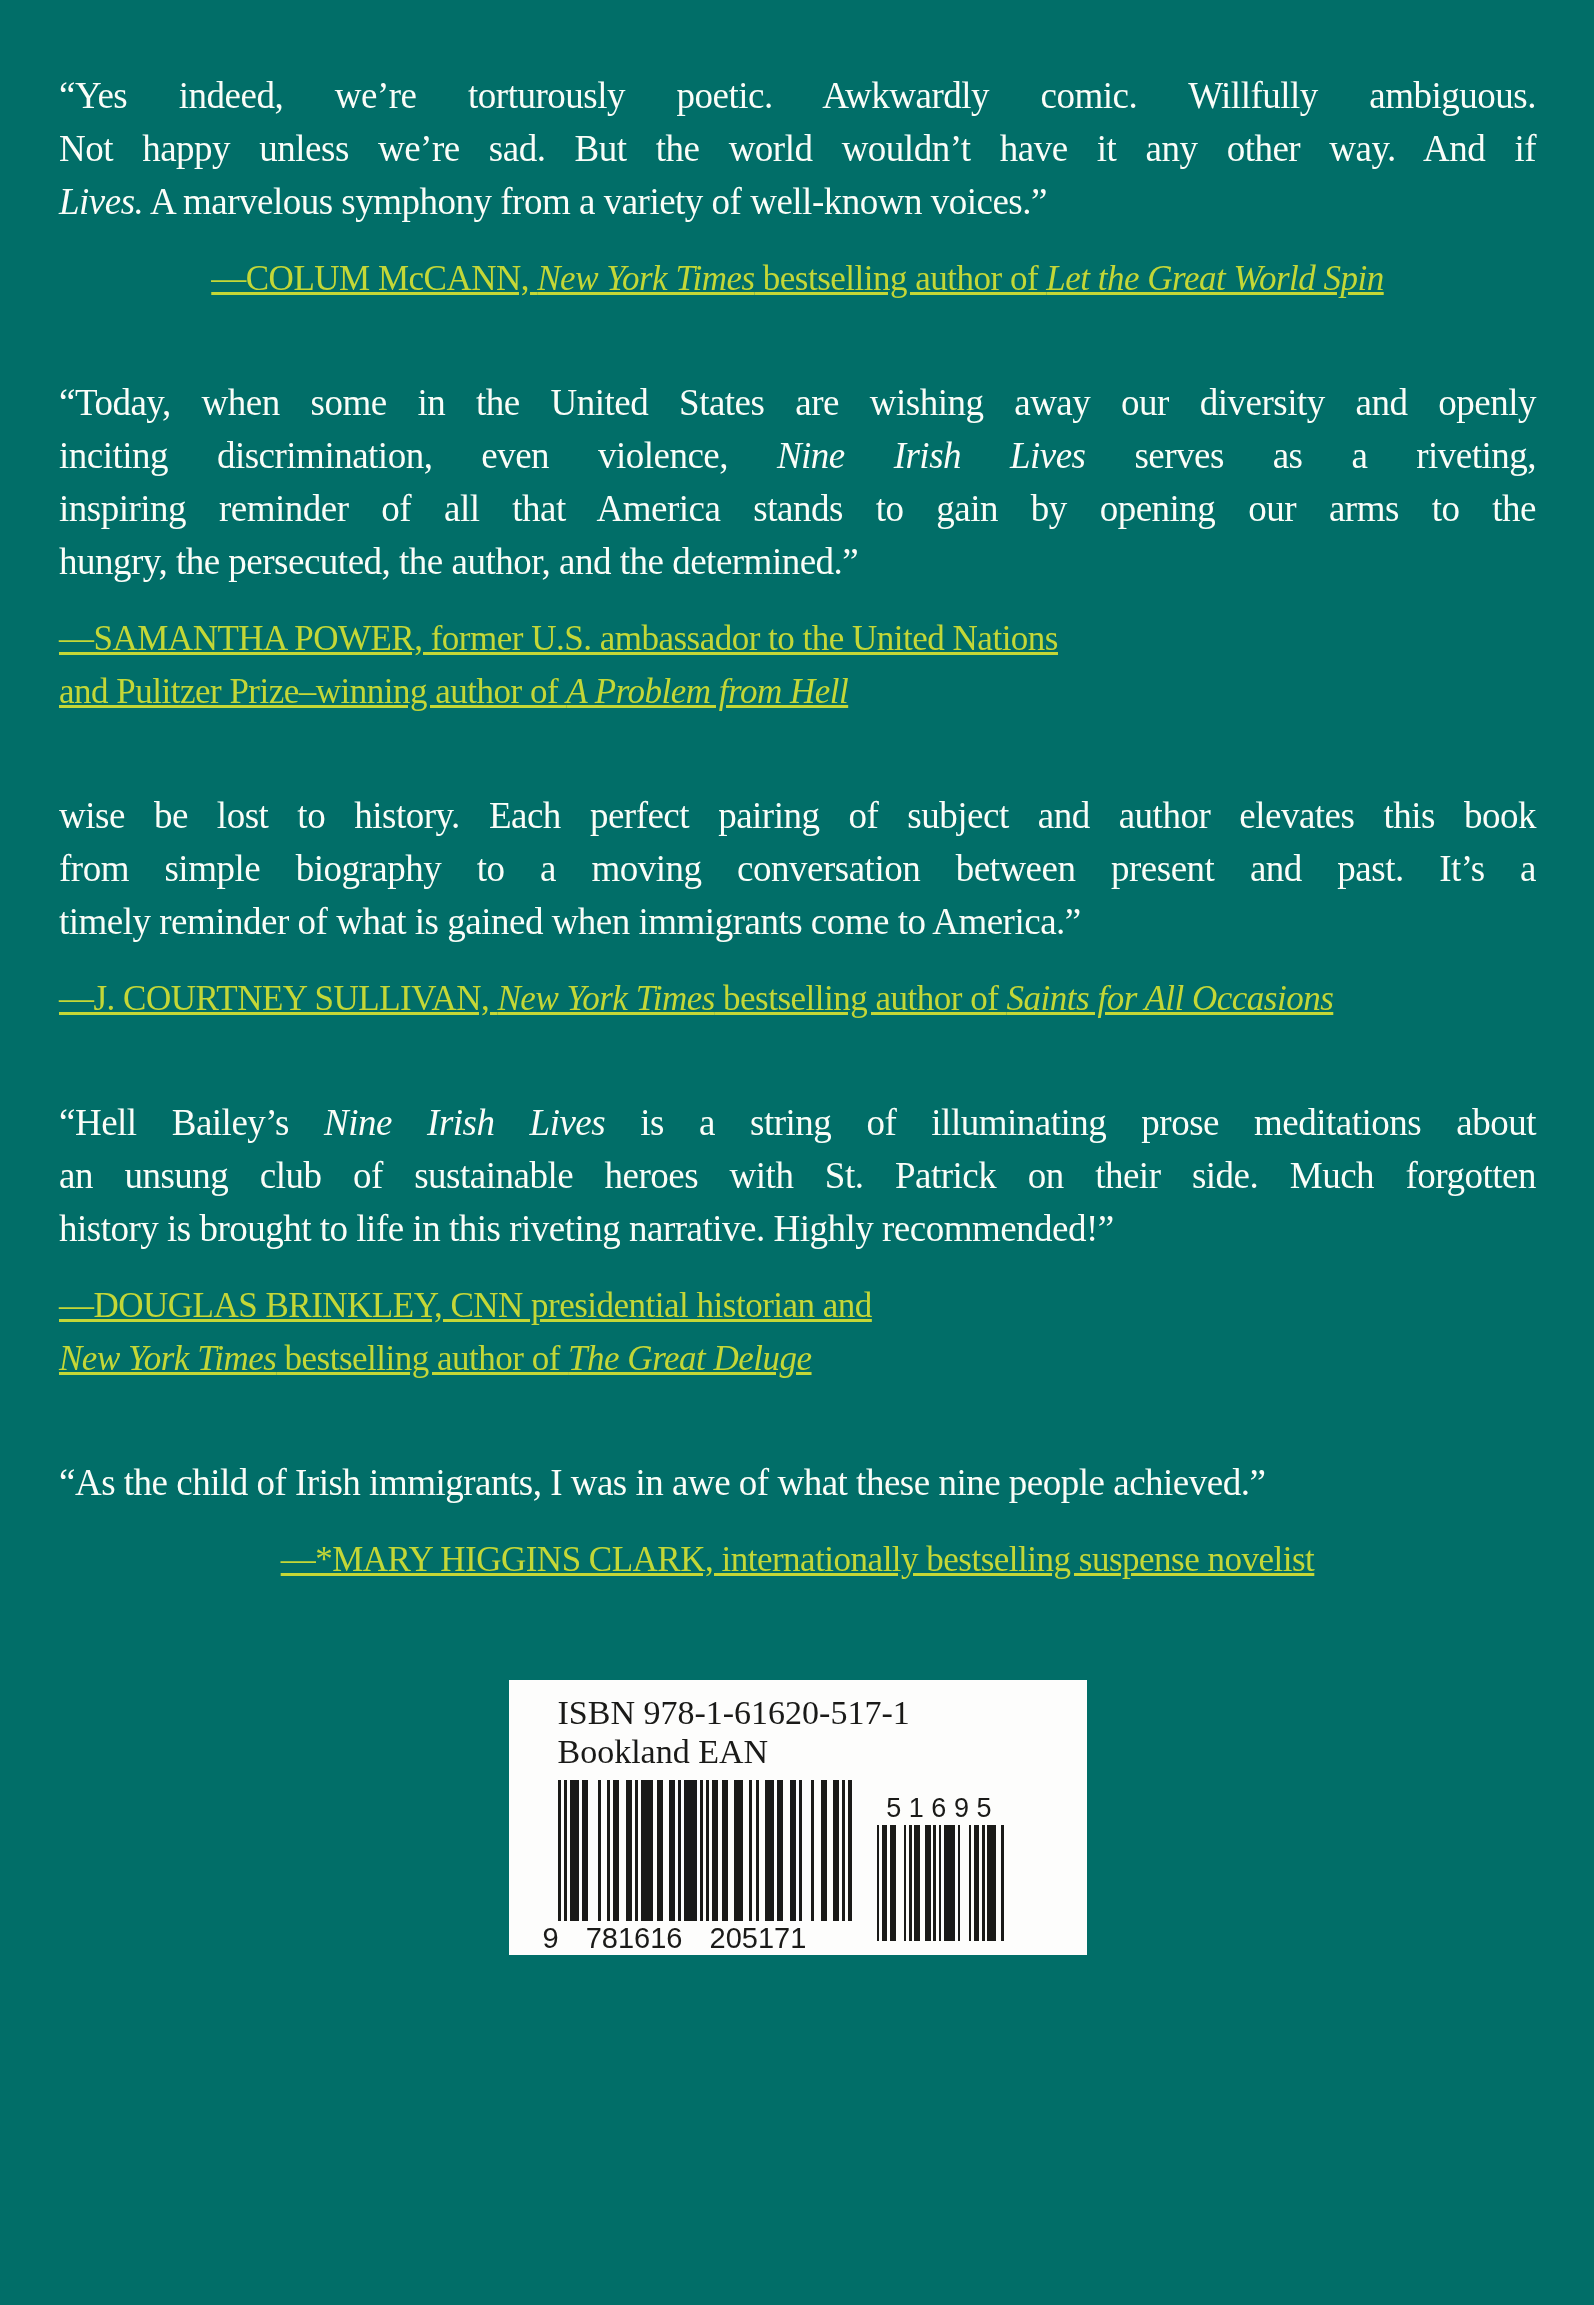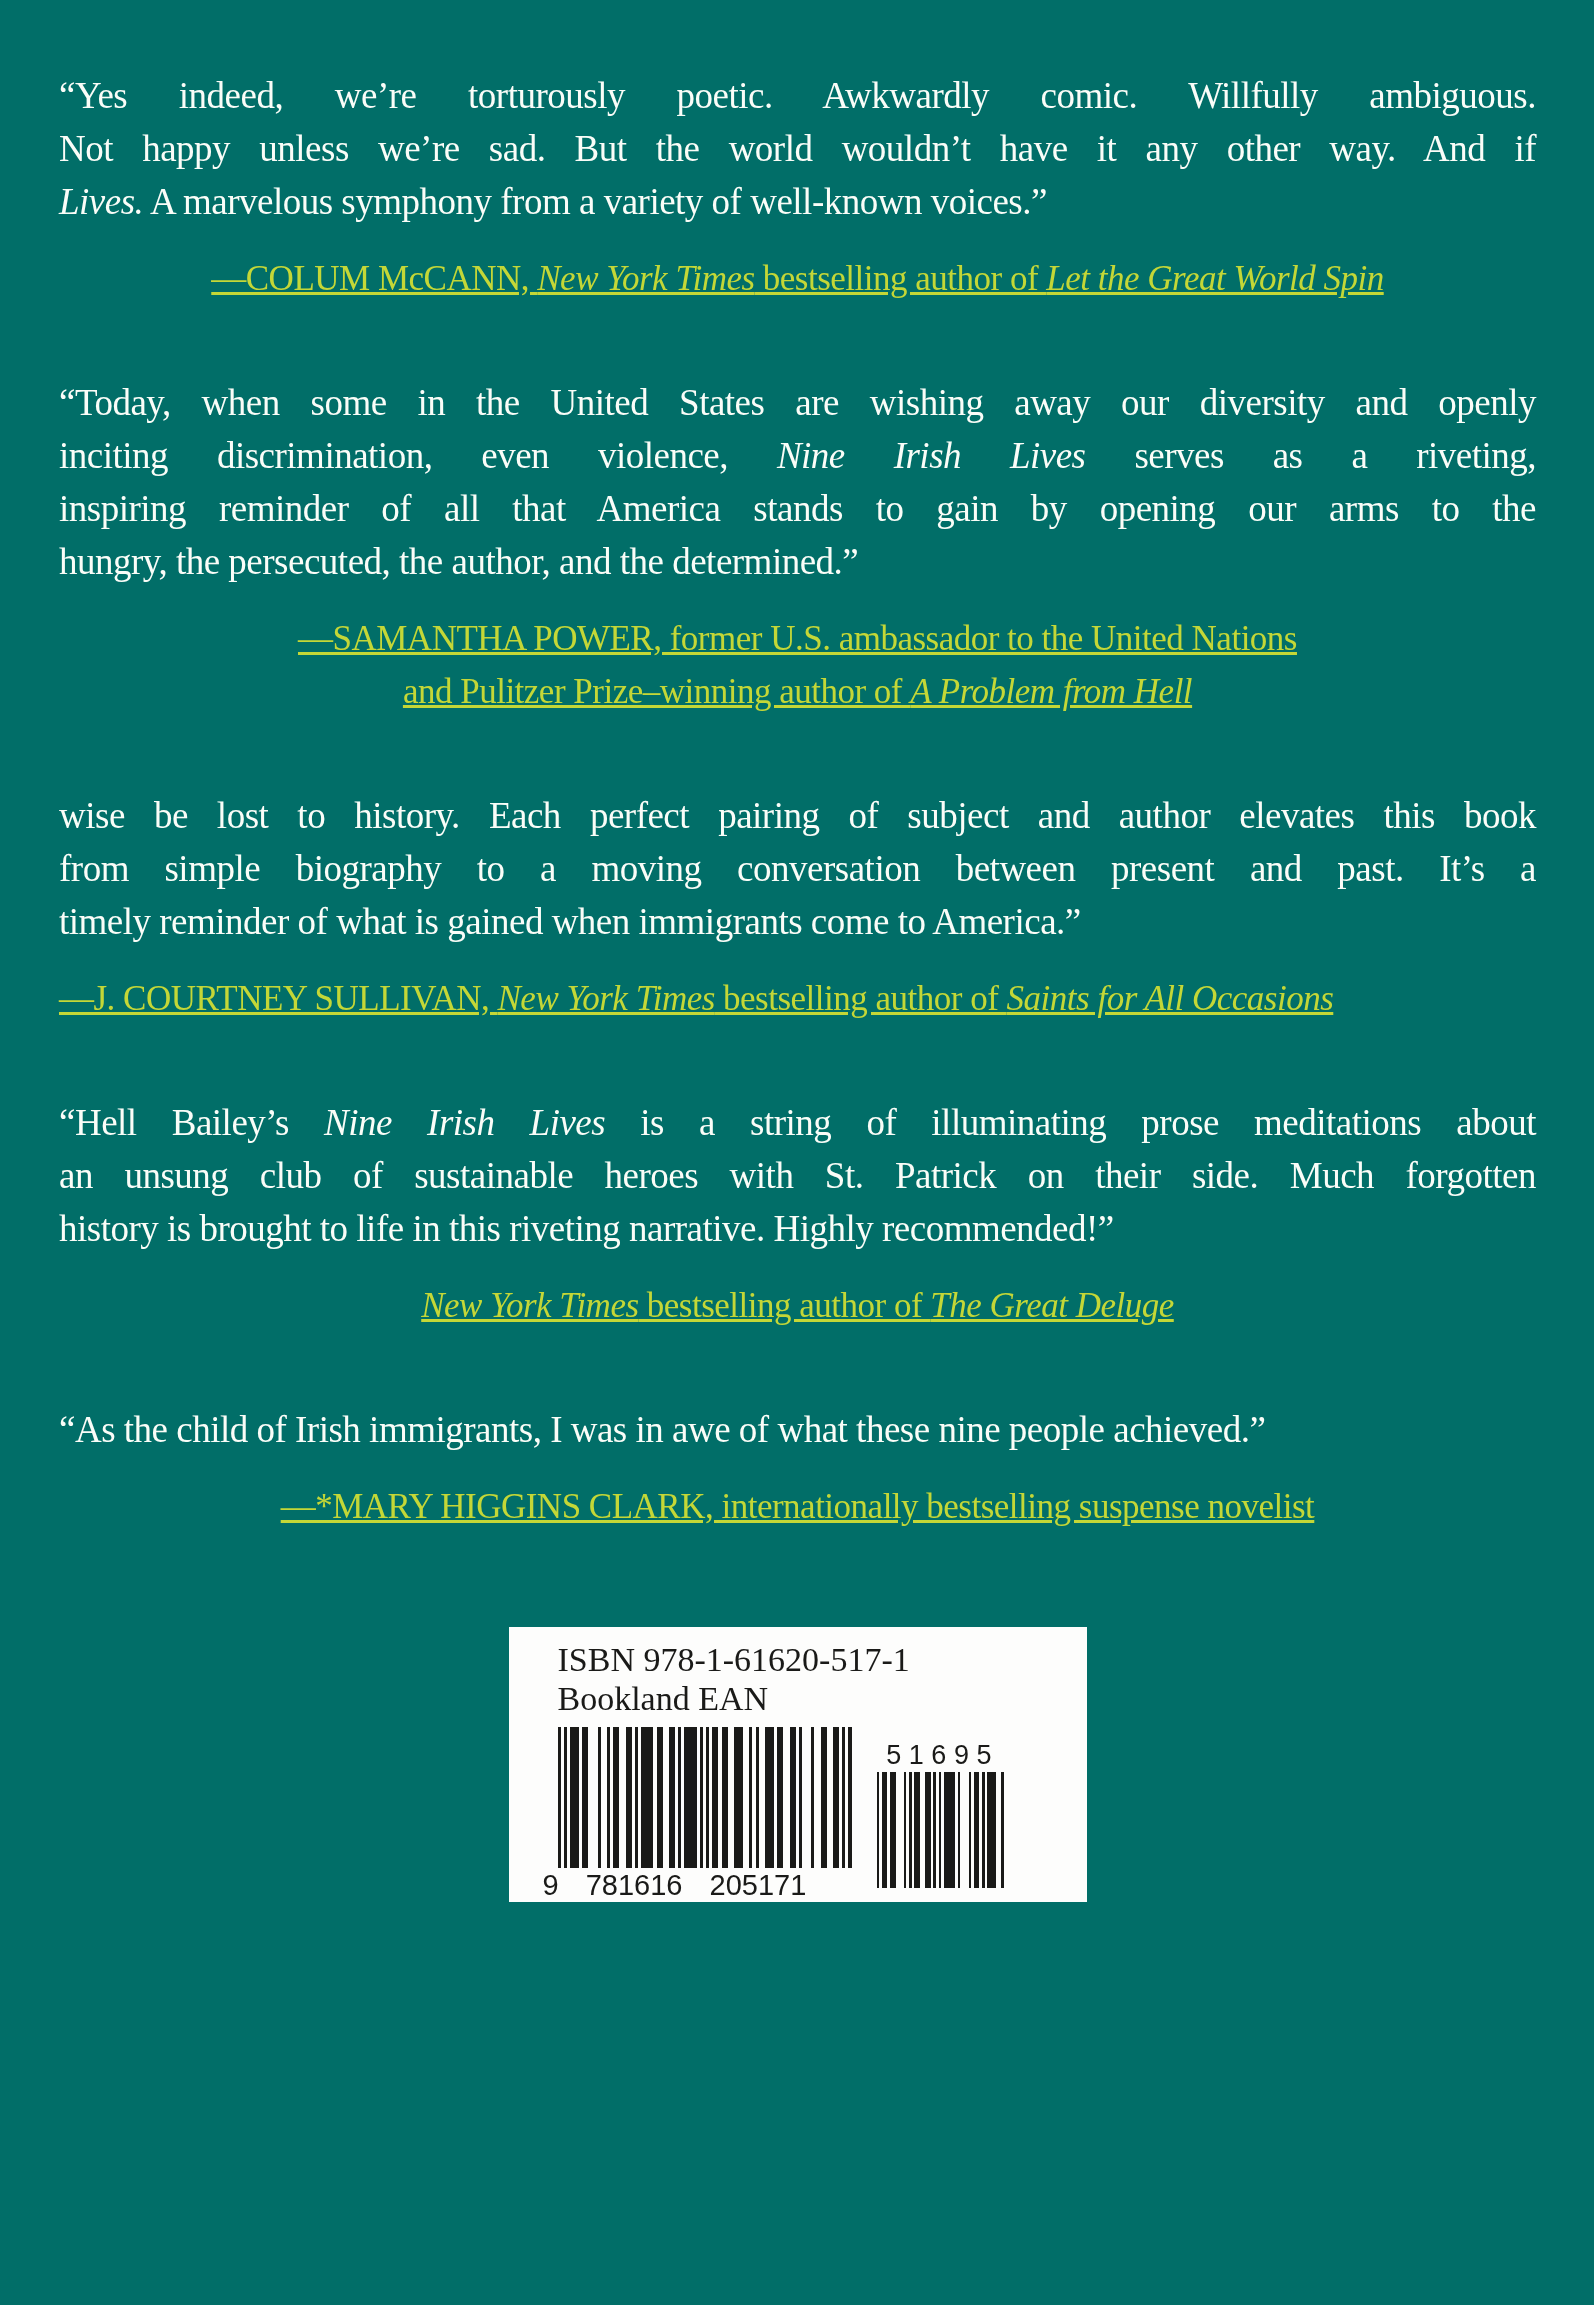--- a/index.html
+++ b/index.html
@@ -42,21 +42,21 @@
   .attr{
     margin-top:24px;
     color:var(--accent);
     font-size:35px;
     letter-spacing:-0.5px;
     line-height:53px;
     text-decoration:underline;
   }
   .attr .aline{white-space:nowrap;}
   .al-c{text-align:center;}
-  .al-r{text-align:center;}
+  .al-r{text-align:left;}
   .al-l{text-align:left;}
   i{font-style:italic;}
   
   .barcode-box{
     width:578px;height:275px;
     margin:94px auto 0;
     background:var(--barcode-bg);
     padding:13px 0 0 49px;
     overflow:hidden;
   }
@@ -131,20 +131,21 @@
       </div>
     </section>
 
     <section class="quote-block">
       <div class="quote">
         <div class="qline"><span>“Hell Bailey’s </span><i>Nine Irish Lives</i><span> is a string of illuminating prose meditations about</span></div>
         <div class="qline"><span>an unsung club of sustainable heroes with St. Patrick on their side. Much forgotten</span></div>
         <div class="qline last"><span>history is brought to life in this riveting narrative. Highly recommended!”</span></div>
       </div>
       <div class="attr al-r">
+        <div class="aline"><span>—DOUGLAS BRINKLEY, CNN presidential historian and</span></div>
         <div class="aline"><i>New York Times</i><span> bestselling author of </span><i>The Great Deluge</i></div>
       </div>
     </section>
 
     <section class="quote-block">
       <div class="quote">
         <div class="qline single"><span>“As the child of Irish immigrants, I was in awe of what these nine people achieved.”</span></div>
       </div>
       <div class="attr al-c">
         <div class="aline"><span>—*MARY HIGGINS CLARK, internationally bestselling suspense novelist</span></div>

